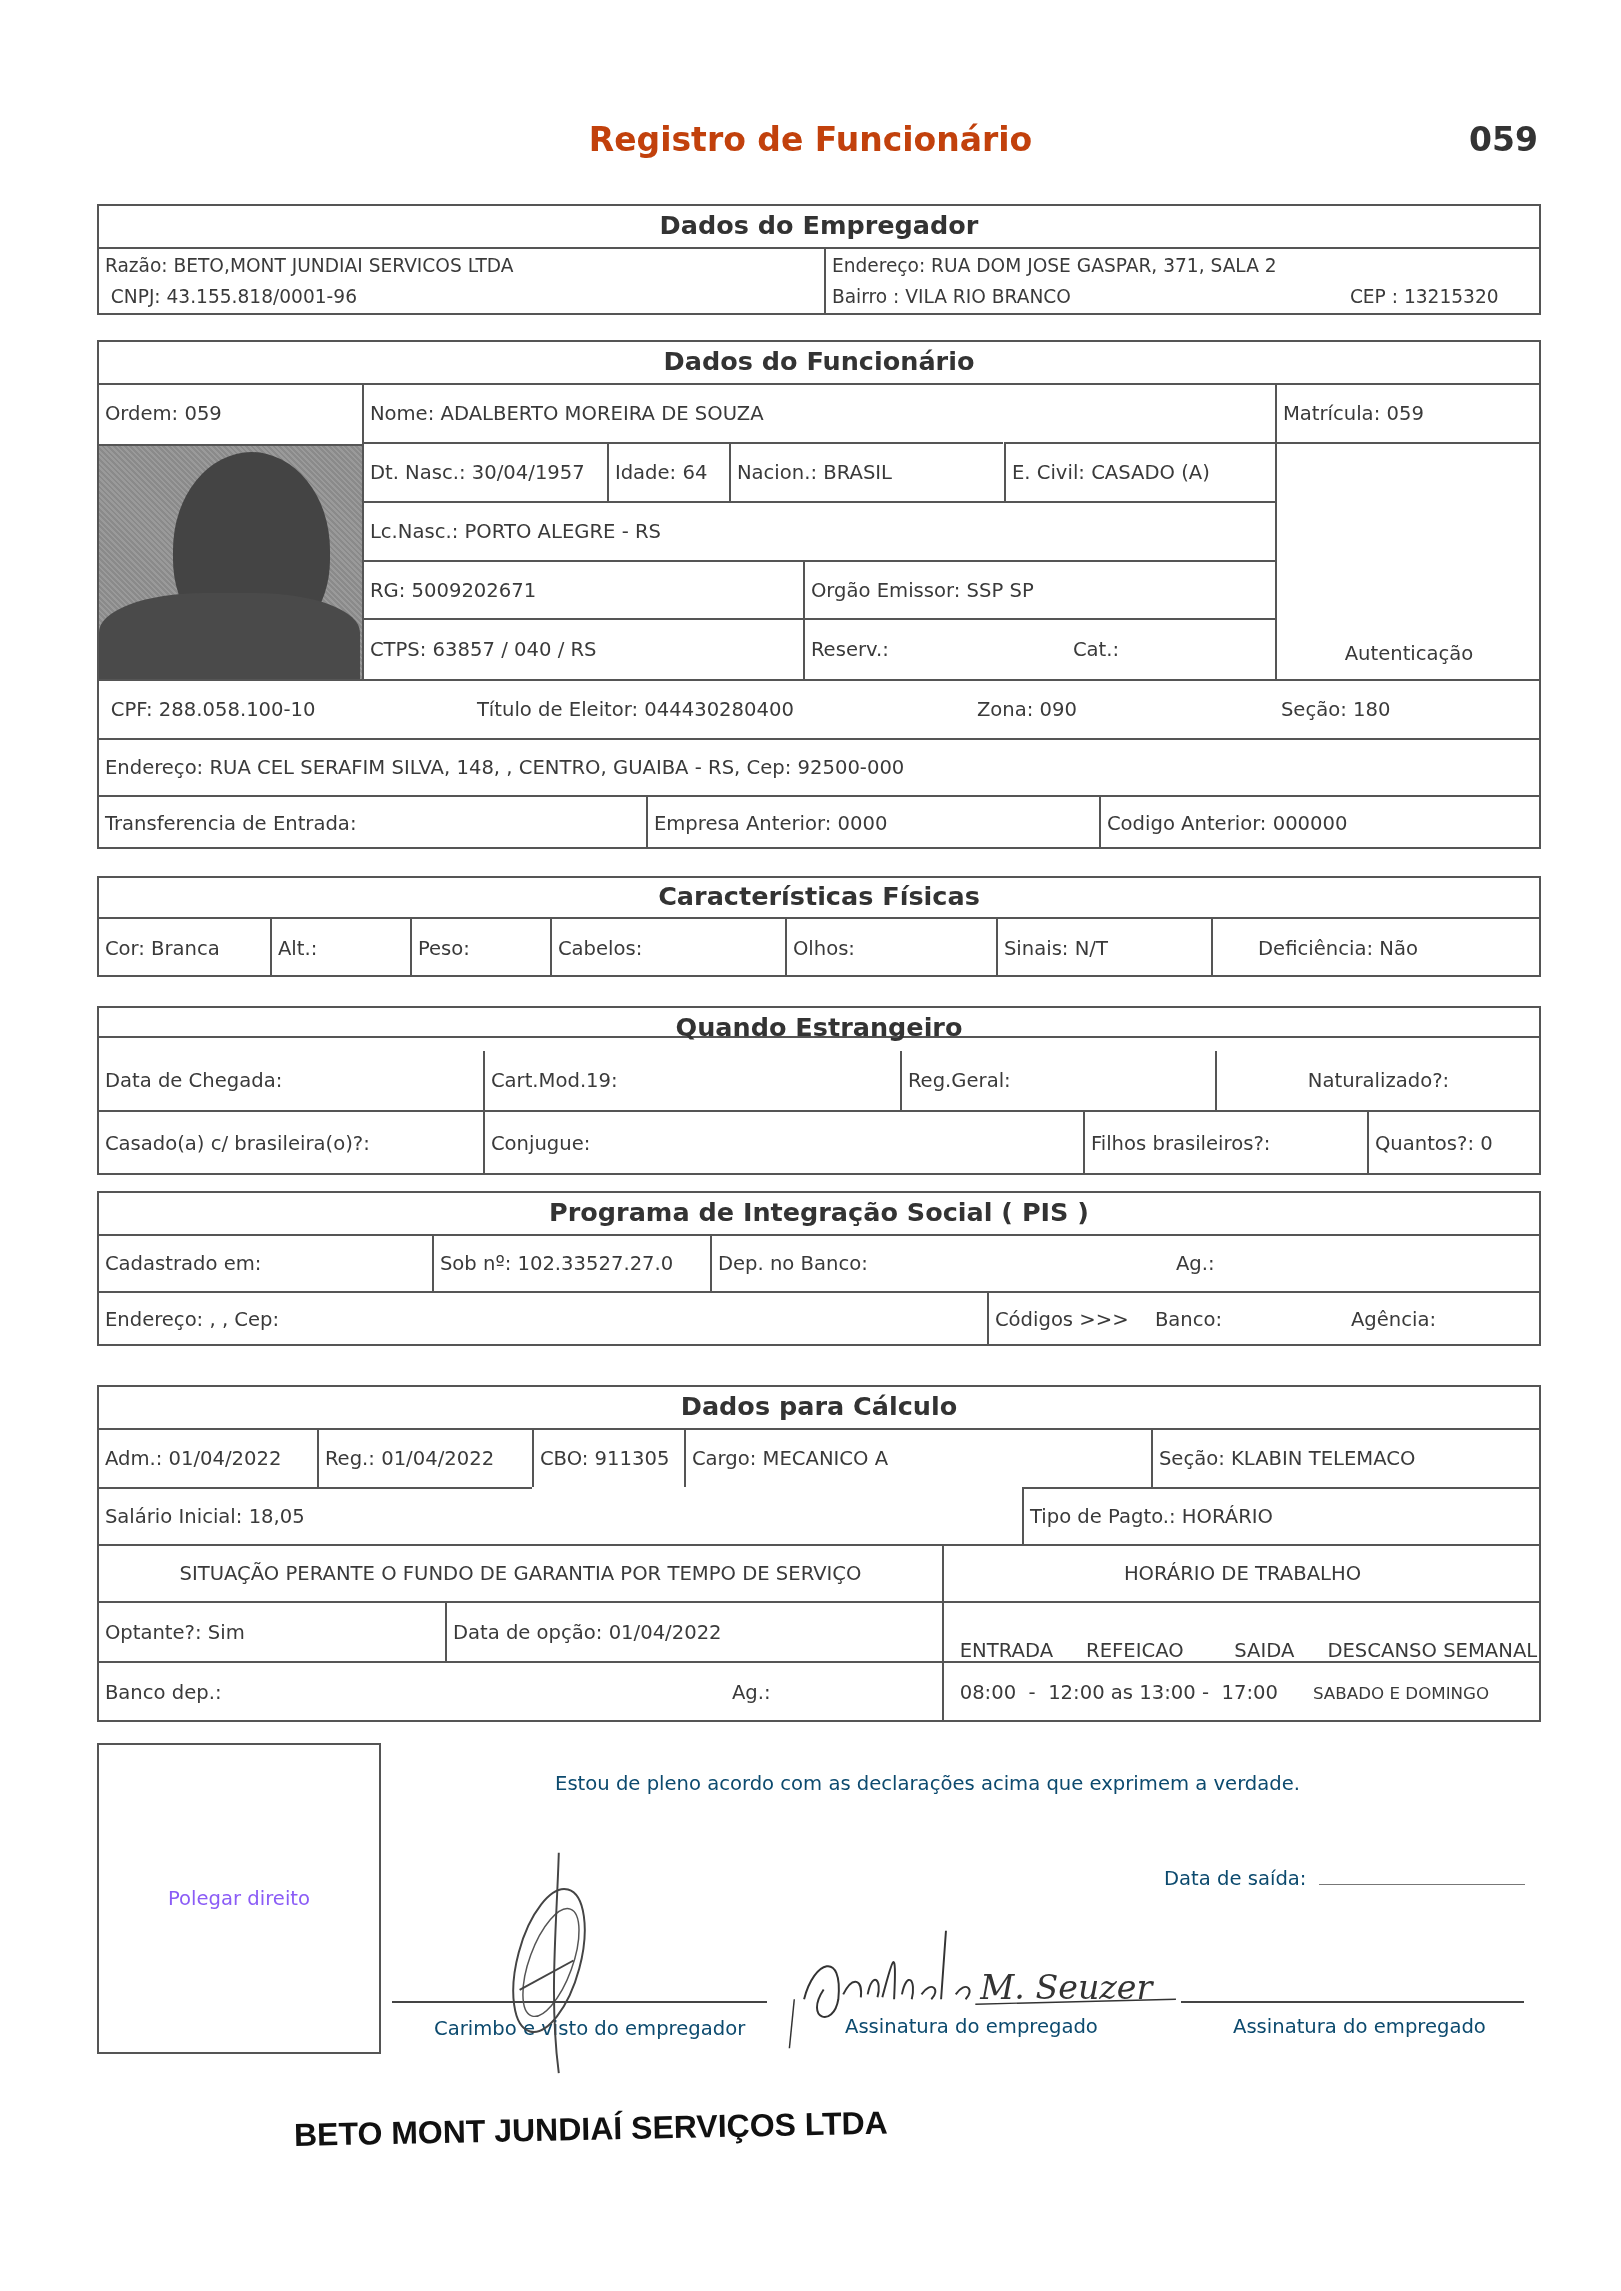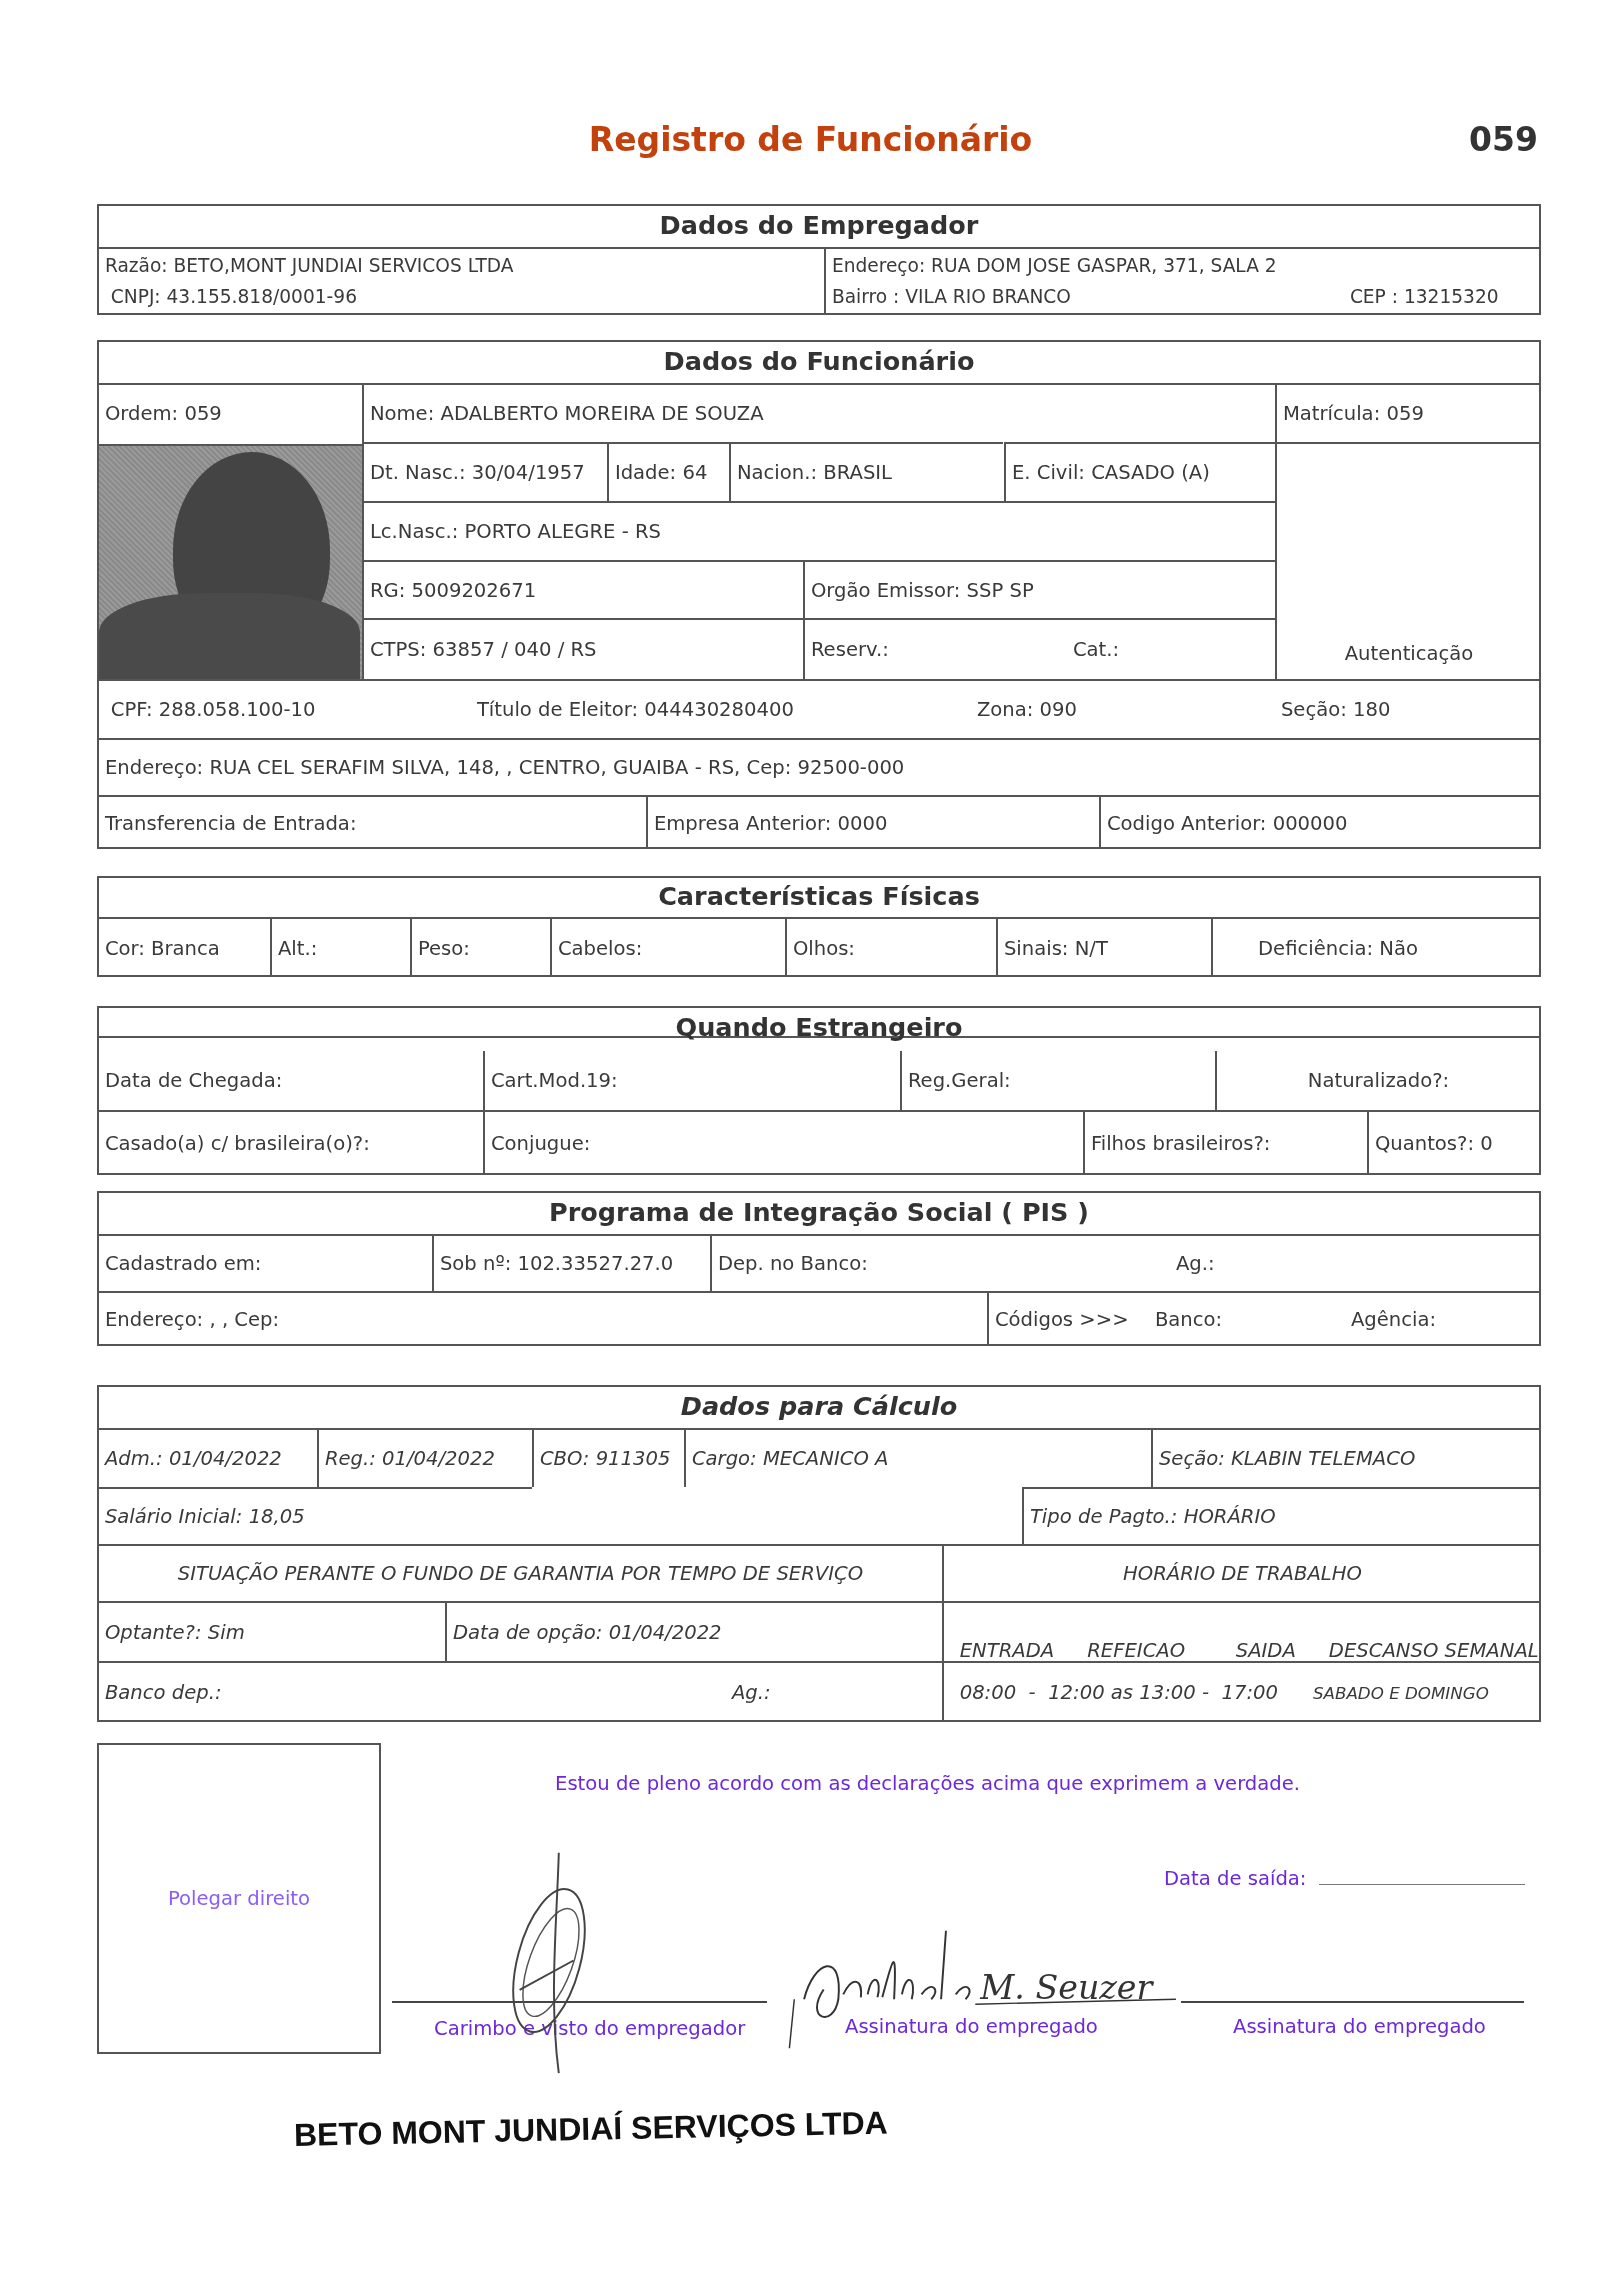--- a/index.html
+++ b/index.html
@@ -11,21 +11,21 @@
   .box { position:absolute; border:2px solid #555; box-sizing:border-box; }
   .sec-head { position:absolute; left:0; right:0; top:0; border-bottom:2px solid #555; text-align:center;
               font-weight:bold; font-size:25.5px; color:#333; box-sizing:border-box; }
   .cell { position:absolute; box-sizing:border-box; font-size:19.6px; color:#3a3a3a; white-space:nowrap; overflow:hidden; padding-left:5.9px; display:flex; align-items:center; }
   .bl { border-left:2px solid #555; }
   .bt { border-top:2px solid #555; }
   .center { justify-content:center; padding-left:0; }
   .photo { position:absolute; background:repeating-linear-gradient(45deg,#8a8a8a 0 2px,#9a9a9a 2px 3.9px); overflow:hidden; }
   .photo .head { position:absolute; left:74px; top:5.9px; width:157px; height:196px; border-radius:50% 50% 45% 45%; background:#444; }
   .photo .body { position:absolute; left:0; top:147px; width:261px; height:98px; border-radius:40% 40% 0 0; background:#4a4a4a; }
-  .txt { position:absolute; font-size:19.6px; color:#6d28d9; white-space:nowrap; }
+  .txt { position:absolute; font-size:19.6px; color:#0c4a6e; white-space:nowrap; }
   .line { position:absolute; height:0; border-top:2px solid #444; }
   .footer-co { left:294px; top:2117px; font-family:"Liberation Sans", sans-serif; font-weight:bold; font-size:32px; color:#111; transform:rotate(-1.2deg); transform-origin:left center; }
 </style>
 </head>
 <body>
 
 <div class="abs doc-title">Registro de Funcionário</div>
 <div class="abs doc-number">059</div>
 
 <div class="box" style="left:97px; top:204px; width:1444px; height:111px;">
@@ -106,21 +106,21 @@
   <div class="cell" style="left:0; top:43px; width:333px; height:55px;">Cadastrado em:</div>
   <div class="cell bl" style="left:333px; top:43px; width:277px; height:55px;">Sob nº: 102.33527.27.0</div>
   <div class="cell bl" style="left:611px; top:43px; width:461px; height:55px;">Dep. no Banco:</div>
   <div class="cell" style="left:1071px; top:43px; width:370px; height:55px;">Ag.:</div>
   <div class="cell bt" style="left:0; top:98px; width:888px; height:55px;">Endereço:  ,  , Cep:</div>
   <div class="cell bl bt" style="left:888px; top:98px; width:162px; height:55px;">Códigos &gt;&gt;&gt;</div>
   <div class="cell bt" style="left:1050px; top:98px; width:196px; height:55px;">Banco:</div>
   <div class="cell bt" style="left:1246px; top:98px; width:196px; height:55px;">Agência:</div>
 </div>
 
-<div class="box" style="left:97px; top:1385px; width:1444px; height:337px;font-style:italic;">
+<div class="box" style="left:97px; top:1385px; width:1444px; height:337px;">
   <div class="sec-head" style="height:43px; line-height:39px;">Dados para Cálculo</div>
 
   <div class="cell" style="left:0; top:43px; width:218px; height:57px;">Adm.: 01/04/2022</div>
   <div class="cell bl" style="left:218px; top:43px; width:216px; height:57px;">Reg.: 01/04/2022</div>
   <div class="cell bl" style="left:433px; top:43px; width:152px; height:57px;">CBO: 911305</div>
   <div class="cell bl" style="left:585px; top:43px; width:467px; height:57px;">Cargo: MECANICO A</div>
   <div class="cell bl" style="left:1052px; top:43px; width:390px; height:57px;">Seção: KLABIN TELEMACO</div>
 
   <div class="cell bt" style="left:0; top:100px; width:433px; height:57px;">Salário Inicial: 18,05</div>
   <div class="cell bl bt" style="left:923px; top:100px; width:518px; height:57px;">Tipo de Pagto.: HORÁRIO</div>

